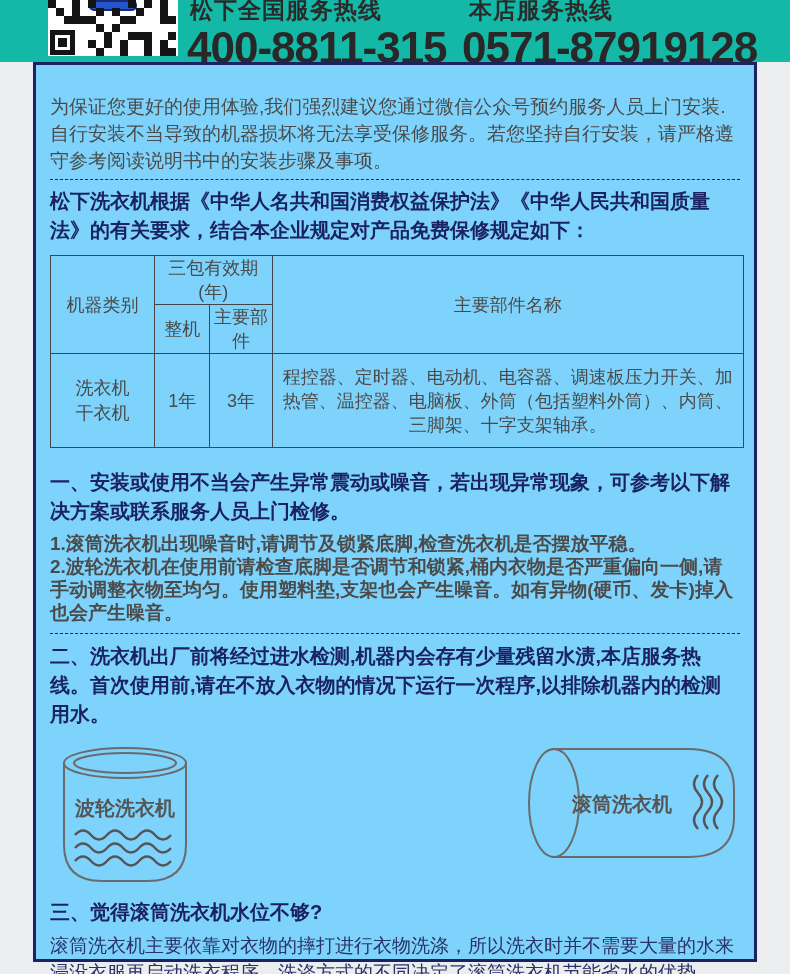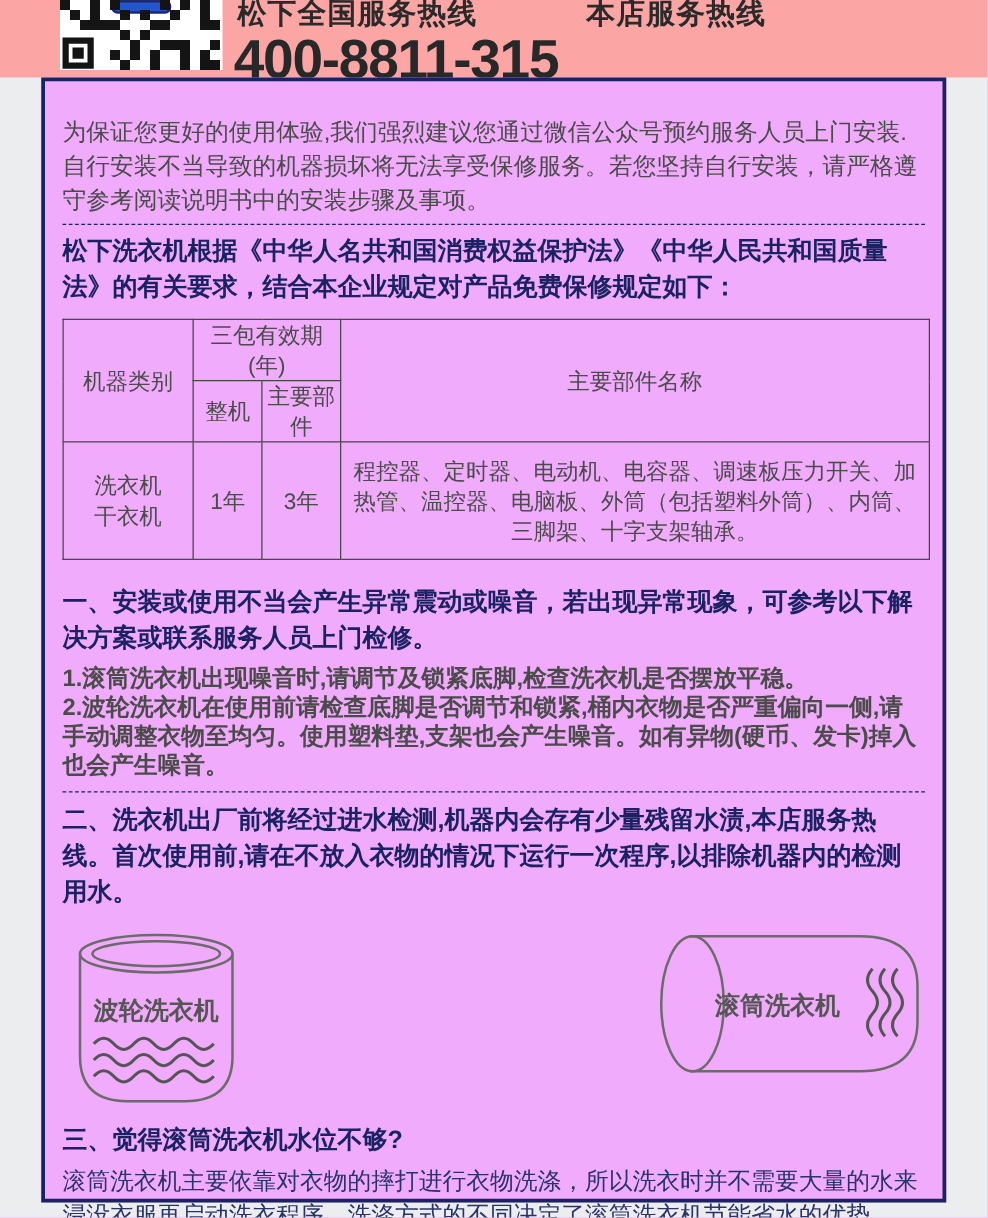--- a/index.html
+++ b/index.html
@@ -4,41 +4,41 @@
 <style>
   * { margin:0; padding:0; box-sizing:border-box; }
   html,body { width:790px; }
   body {
     height:974px;
     background:#ecedef;
     font-family:"Liberation Sans","DejaVu Sans",sans-serif;
     overflow:hidden;
     position:relative;
   }
-  .top-band { position:relative; width:790px; height:62px; background:#fca5a5; }
+  .top-band { position:relative; width:790px; height:62px; background:#14b8a6; }
 
   
   .qr { position:absolute; left:48px; top:0; width:130px; height:56px; background:#fff; overflow:hidden; }
   .qr i { position:absolute; width:8px; height:8px; background:#141414; }
   .qr-finder { position:absolute; left:2px; top:30px; width:25px; height:25px; border:5px solid #141414; background:#fff; }
   .qr-finder::after { content:""; position:absolute; left:3px; top:3px; width:9px; height:9px; background:#141414; }
   .qr-badge { position:absolute; left:50%; top:0; transform:translateX(-50%); width:48px; height:11px;
               background:#2356cd; border:2px solid #1b2a6e; border-radius:5px; }
 
   .hotline-label { position:absolute; top:-5px; font-size:23px; font-weight:700; color:#2a2a2a; letter-spacing:1px; }
   .hotline-number { position:absolute; top:23px; font-size:44px; font-weight:700; color:#282828; letter-spacing:-1px; }
   .label-national { left:190px; }
   .number-national { left:187px; }
   .label-store { left:469px; }
   .number-store { left:462px; }
 
   
   .content-box {
     position:absolute; left:33px; top:62px; width:724px; height:900px;
-    background:#f0abfc; border:3px solid #1b2264; padding:0 14px;
+    background:#7dd3fc; border:3px solid #1b2264; padding:0 14px;
   }
   .intro { margin-top:28px; font-size:19px; line-height:27px; color:#4b4b4b; }
   .dashed { border:none; border-top:1px dashed #1b2264; height:0; }
   .dashed-1 { margin-top:5px; }
   .dashed-2 { margin-top:9px; }
   .statement { margin-top:7px; font-size:20px; line-height:29px; font-weight:700; color:#1b2264; }
 
   table.warranty { margin-top:10px; width:694px; border-collapse:collapse; color:#4b4b4b; }
   table.warranty th, table.warranty td { border:1px solid #464646; font-weight:400; font-size:18px; text-align:center; vertical-align:middle; }
   .col-category { width:15%; }
@@ -105,20 +105,21 @@
       <i style="left:112px;top:40px"></i>
       <i style="left:48px;top:48px"></i>
       <i style="left:72px;top:48px"></i>
       <i style="left:96px;top:48px"></i>
       <i style="left:112px;top:48px"></i>
       <i style="left:120px;top:48px"></i>
     </div>
   <div class="hotline-label label-national">松下全国服务热线</div>
   <div class="hotline-number number-national">400-8811-315</div>
   <div class="hotline-label label-store">本店服务热线</div>
+  <div class="hotline-number number-store">0571-87919128</div>
 </div>
 
 <div class="content-box">
 
   <p class="intro">为保证您更好的使用体验,我们强烈建议您通过微信公众号预约服务人员上门安装.自行安装不当导致的机器损坏将无法享受保修服务。若您坚持自行安装，请严格遵守参考阅读说明书中的安装步骤及事项。</p>
 
   <hr class="dashed dashed-1">
 
   <p class="statement">松下洗衣机根据《中华人名共和国消费权益保护法》《中华人民共和国质量法》的有关要求，结合本企业规定对产品免费保修规定如下：</p>
 

